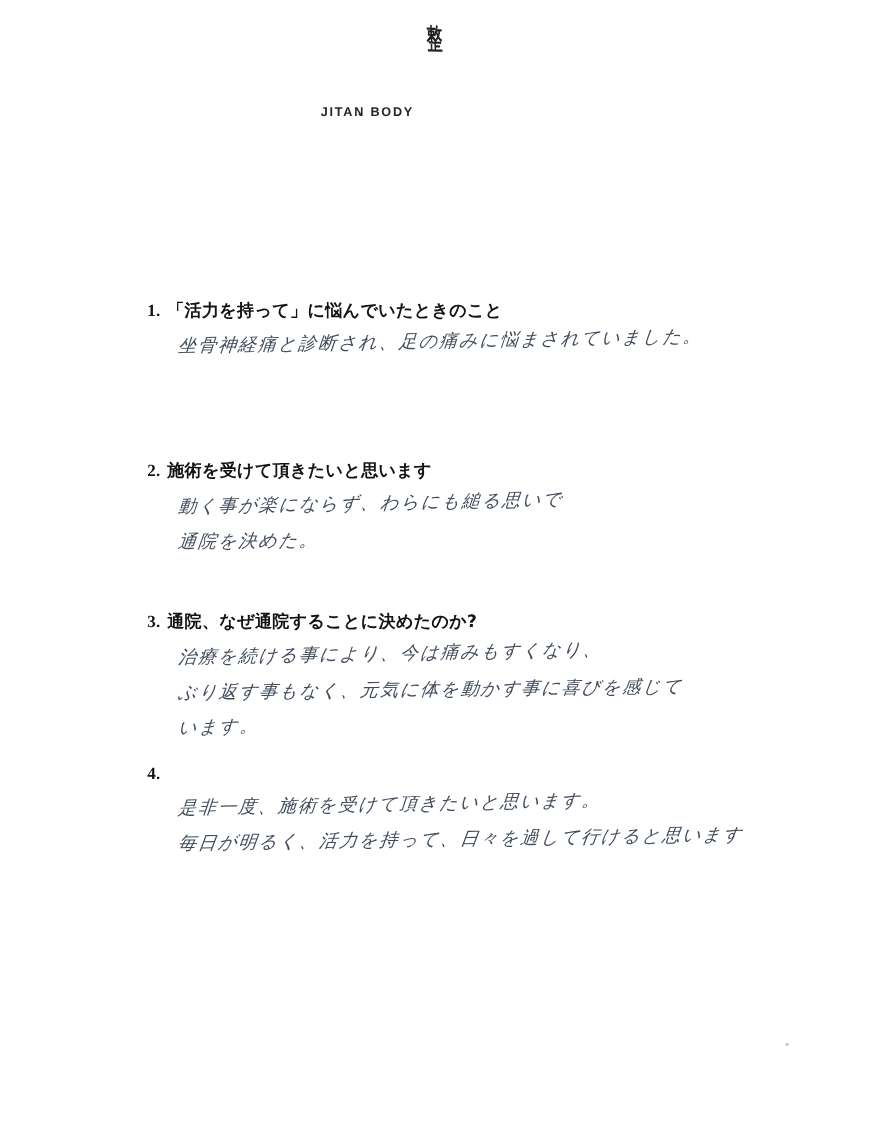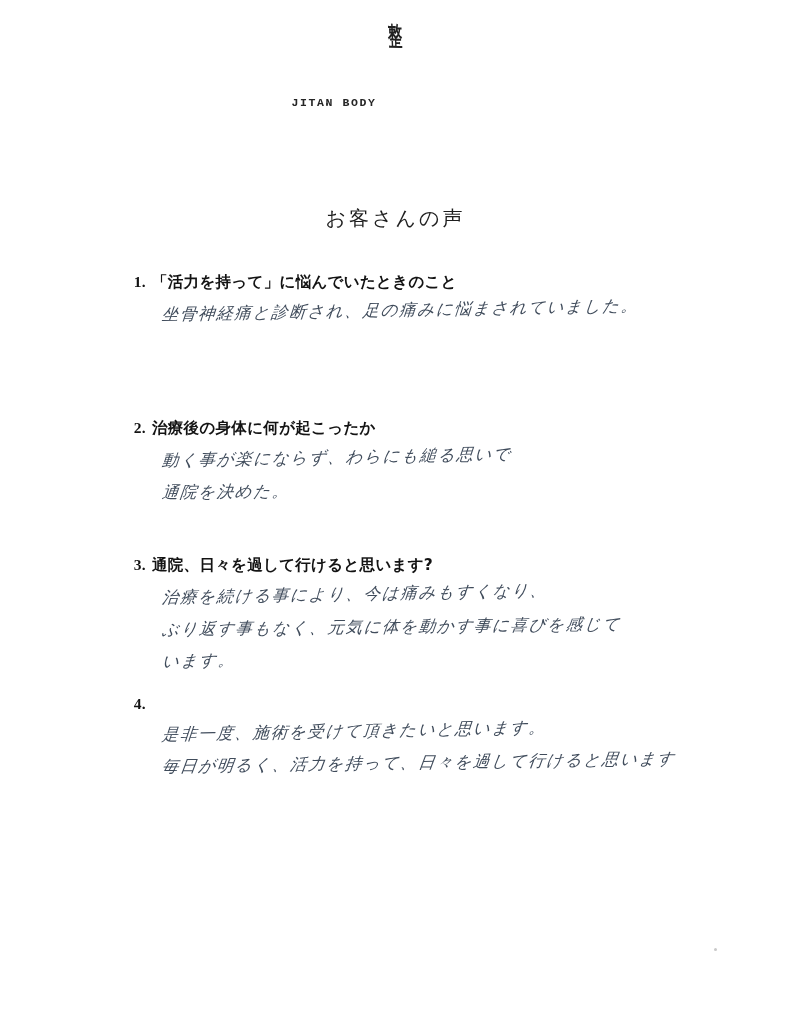--- a/index.html
+++ b/index.html
@@ -39,21 +39,21 @@
     font-weight: 700;
     transform: scaleX(0.55) rotate(3deg);
     color: #222;
   }
   .brand-name {
     position: absolute;
     top: 96px;
     left: 0;
     width: 668px;
     text-align: center;
-    font-family: Liberation Mono, monospace;
+    font-family: Liberation Sans, sans-serif;
     font-size: 11.5px;
     font-weight: 700;
     letter-spacing: 1.6px;
     color: #262626;
   }
   .brand-dot {
     position: absolute;
     top: 103px;
     left: 326px;
     width: 2px;
@@ -142,47 +142,46 @@
 
 <div class="page">
 
   <div class="logo-mark">
     <span class="stroke">整</span>
   </div>
 
   <div class="brand-dot"></div>
   <div class="brand-name">JITAN BODY</div>
 
-  <div class="doc-title">お客さんの声</div>
 
   <div class="qa" id="qa1">
     <div class="q-line">
       <span class="q-num">1.</span>
       <span>「活力を持って」に悩んでいたときのこと</span>
     </div>
     <div class="answer">
       <span class="hand">坐骨神経痛と診断され、足の痛みに悩まされていました。</span>
     </div>
   </div>
 
   <div class="qa" id="qa2">
     <div class="q-line">
       <span class="q-num">2.</span>
-      <span>治療後の身体に何が起こったか</span>
+      <span>施術を受けて頂きたいと思います</span>
     </div>
     <div class="answer">
       <span class="hand">動く事が楽にならず、わらにも縋る思いで</span>
       <span class="hand l2">通院を決めた。</span>
     </div>
   </div>
 
   <div class="qa" id="qa3">
     <div class="q-line">
       <span class="q-num">3.</span>
-      <span>通院、日々を過して行けると思います?</span>
+      <span>通院、なぜ通院することに決めたのか?</span>
     </div>
     <div class="answer">
       <span class="hand">治療を続ける事により、今は痛みもすくなり、</span>
       <span class="hand l2">ぶり返す事もなく、元気に体を動かす事に喜びを感じて</span>
       <span class="hand l3">います。</span>
     </div>
   </div>
 
   <div class="qa" id="qa4">
     <div class="q-line">

